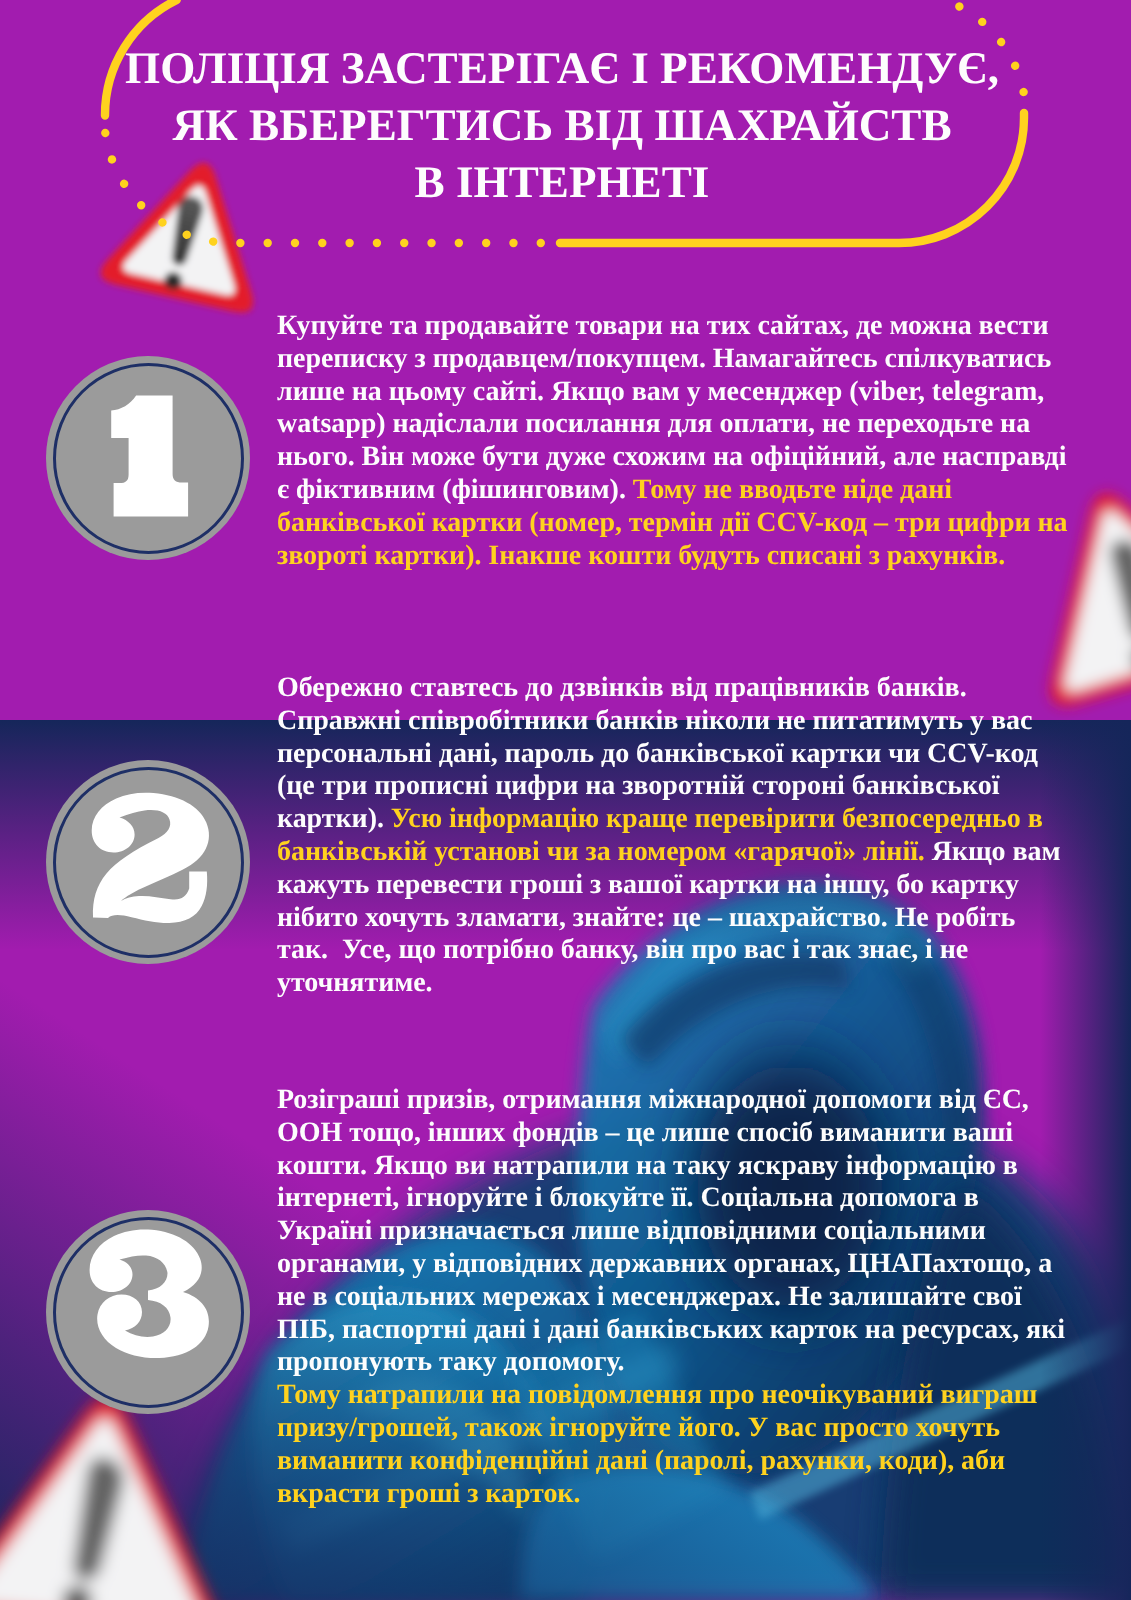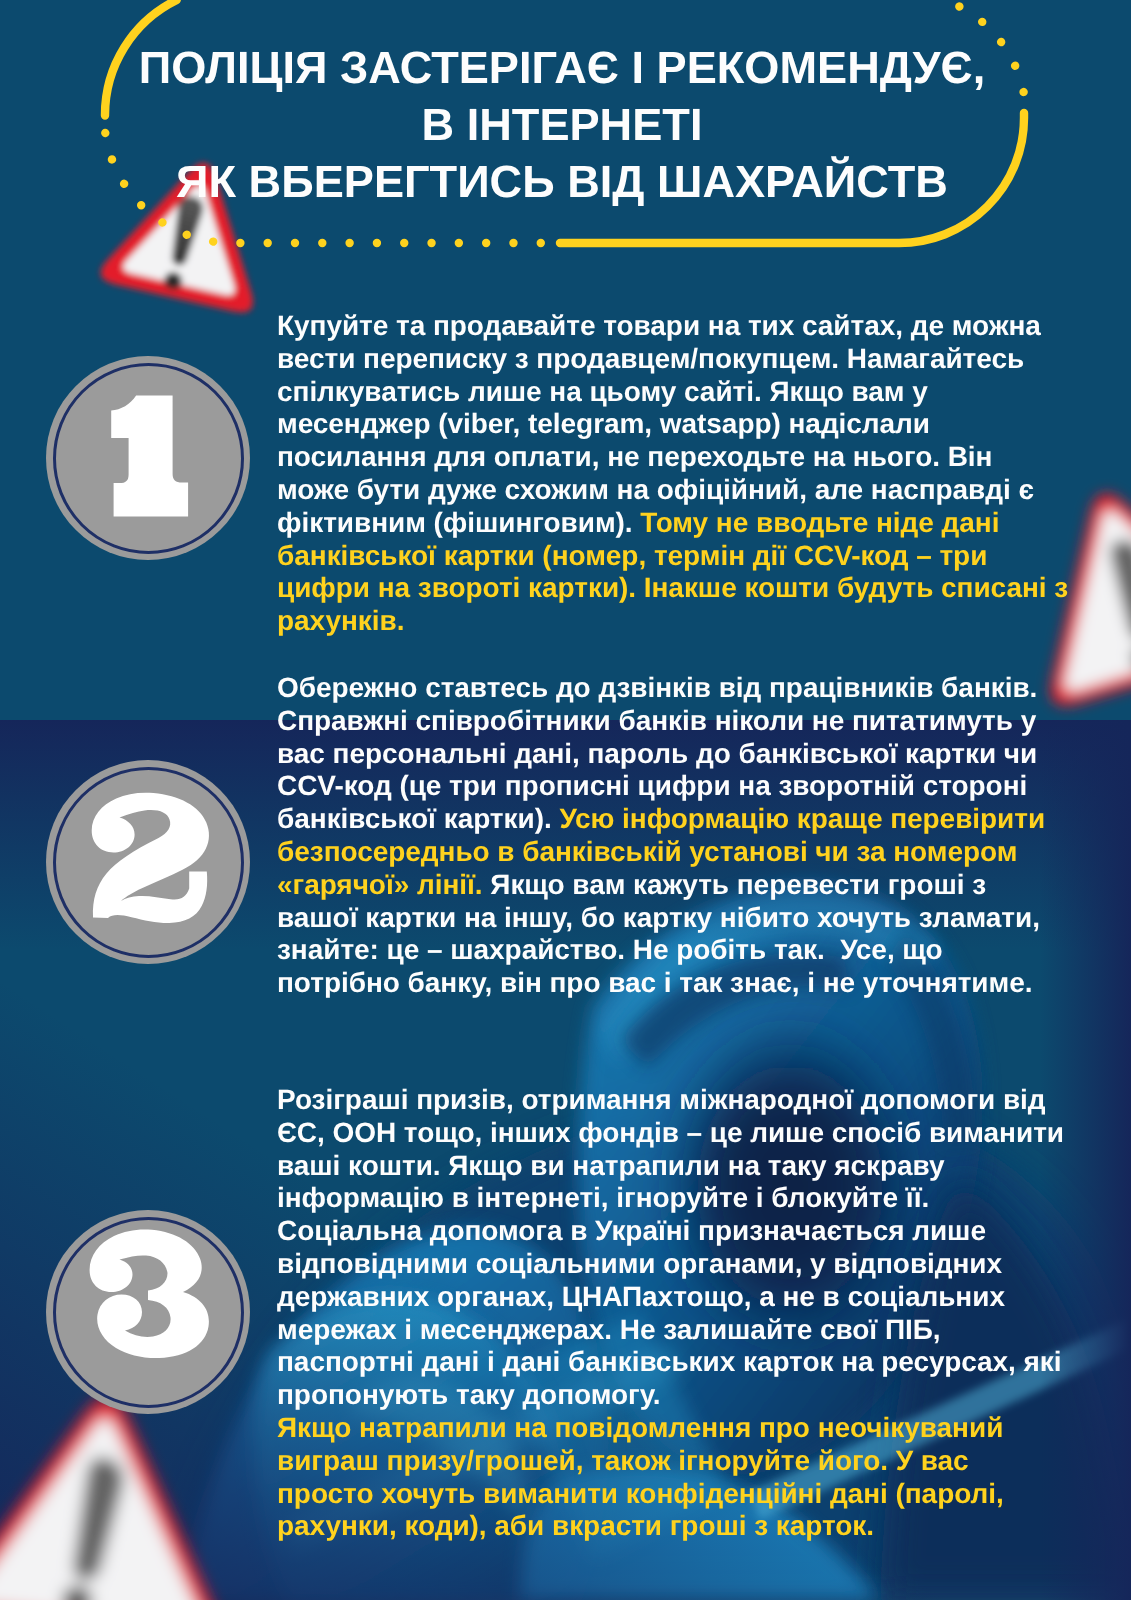--- a/index.html
+++ b/index.html
@@ -1,19 +1,19 @@
 <!DOCTYPE html>
 <html><head>
 <meta charset="utf-8">
 <style>
   html,body{margin:0;padding:0;background:#15265a;}
   body{width:1131px;height:1600px;overflow:hidden;
        font-family:"Liberation Sans",sans-serif;-webkit-font-smoothing:antialiased;text-rendering:geometricPrecision;
        -webkit-text-stroke:0.01px transparent;}
-  #poster{position:relative;width:1131px;height:1600px;overflow:hidden;background:#0c4a6e;}
+  #poster{position:relative;width:1131px;height:1600px;overflow:hidden;background:#a21caf;font-family:Liberation Serif, serif;}
   #title,.block{-webkit-font-smoothing:antialiased;transform:translateZ(0);
          will-change:transform;}
   .abs{position:absolute;}
 
   
   #photo{position:absolute;left:0;top:0;width:1131px;height:1600px;}
 
   
   #title{position:absolute;left:62px;top:40.2px;width:1000px;text-align:center;
          color:#fdfdfd;font-weight:bold;font-size:45.15px;line-height:56.8px;}
@@ -236,22 +236,22 @@
       <path stroke-dasharray="0.01 27.3" d="M105.3 133 A128 128 0 0 0 233 243 L553 243"></path>
 
       <path d="M560 243 L899 243 A125 125 0 0 0 1024 118 L1024 113"></path>
 
       <path stroke-dasharray="0.01 27.6" d="M1023.6 92 A125 125 0 0 0 950 2"></path>
     </g>
   </svg>
 
   <div id="title">
     <div>ПОЛІЦІЯ ЗАСТЕРІГАЄ І РЕКОМЕНДУЄ,</div>
+    <div>ЯК ВБЕРЕГТИСЬ ВІД ШАХРАЙСТВ</div>
     <div>В ІНТЕРНЕТІ</div>
-    <div>ЯК ВБЕРЕГТИСЬ ВІД ШАХРАЙСТВ</div>
   </div>
 
   <div class="numcircle" style="left:46px;top:356px">
     <div class="disc"></div>
     <div class="ring"></div>
     <svg width="204" height="204" viewBox="0 0 204 204">
       <use href="#digit1" fill="#ffffff" aria-label="1"></use>
     </svg>
   </div>
   <div class="numcircle" style="left:46px;top:760px">
@@ -270,16 +270,16 @@
   </div>
 
   <div class="block" style="top:310.4px">
     <span>Купуйте та продавайте товари на тих сайтах, де можна вести переписку з продавцем/покупцем. Намагайтесь спілкуватись лише на цьому сайті. Якщо вам у месенджер (viber, telegram, watsapp) надіслали посилання для оплати, не переходьте на нього. Він може бути дуже схожим на офіційний, але насправді є фіктивним (фішинговим). </span><span class="hl">Тому не вводьте ніде дані банківської картки (номер, термін дії CCV-код – три цифри на звороті картки). Інакше кошти будуть списані з рахунків.</span>
   </div>
   <div class="block" style="top:672px">
     <span>Обережно ставтесь до дзвінків від працівників банків. Справжні співробітники банків ніколи не питатимуть у вас персональні дані, пароль до банківської картки чи CCV-код (це три прописні цифри на зворотній стороні банківської картки). </span><span class="hl">Усю інформацію краще перевірити безпосередньо в банківській установі чи за номером «гарячої» лінії.</span><span> Якщо вам кажуть перевести гроші з вашої картки на іншу, бо картку нібито хочуть зламати, знайте: це – шахрайство. Не робіть так.&nbsp; Усе, що потрібно банку, він про вас і так знає, і не уточнятиме.</span>
   </div>
   <div class="block" style="top:1084.2px">
     <span>Розіграші призів, отримання міжнародної допомоги від ЄС, ООН тощо, інших фондів – це лише спосіб виманити ваші кошти. Якщо ви натрапили на таку яскраву інформацію в інтернеті, ігноруйте і блокуйте її. Соціальна допомога в Україні призначається лише відповідними соціальними органами, у відповідних державних органах, ЦНАПахтощо, а не в соціальних мережах і месенджерах. Не залишайте свої ПІБ, паспортні дані і дані банківських карток на ресурсах, які пропонують таку допомогу.</span><br>
-    <span class="hl">Якщо натрапили на повідомлення про неочікуваний виграш призу/грошей, також ігноруйте його. У вас просто хочуть виманити конфіденційні дані (паролі, рахунки, коди), аби вкрасти гроші з карток.</span>
+    <span class="hl">Тому натрапили на повідомлення про неочікуваний виграш призу/грошей, також ігноруйте його. У вас просто хочуть виманити конфіденційні дані (паролі, рахунки, коди), аби вкрасти гроші з карток.</span>
   </div>
 
 </div>
 
 </body></html>

